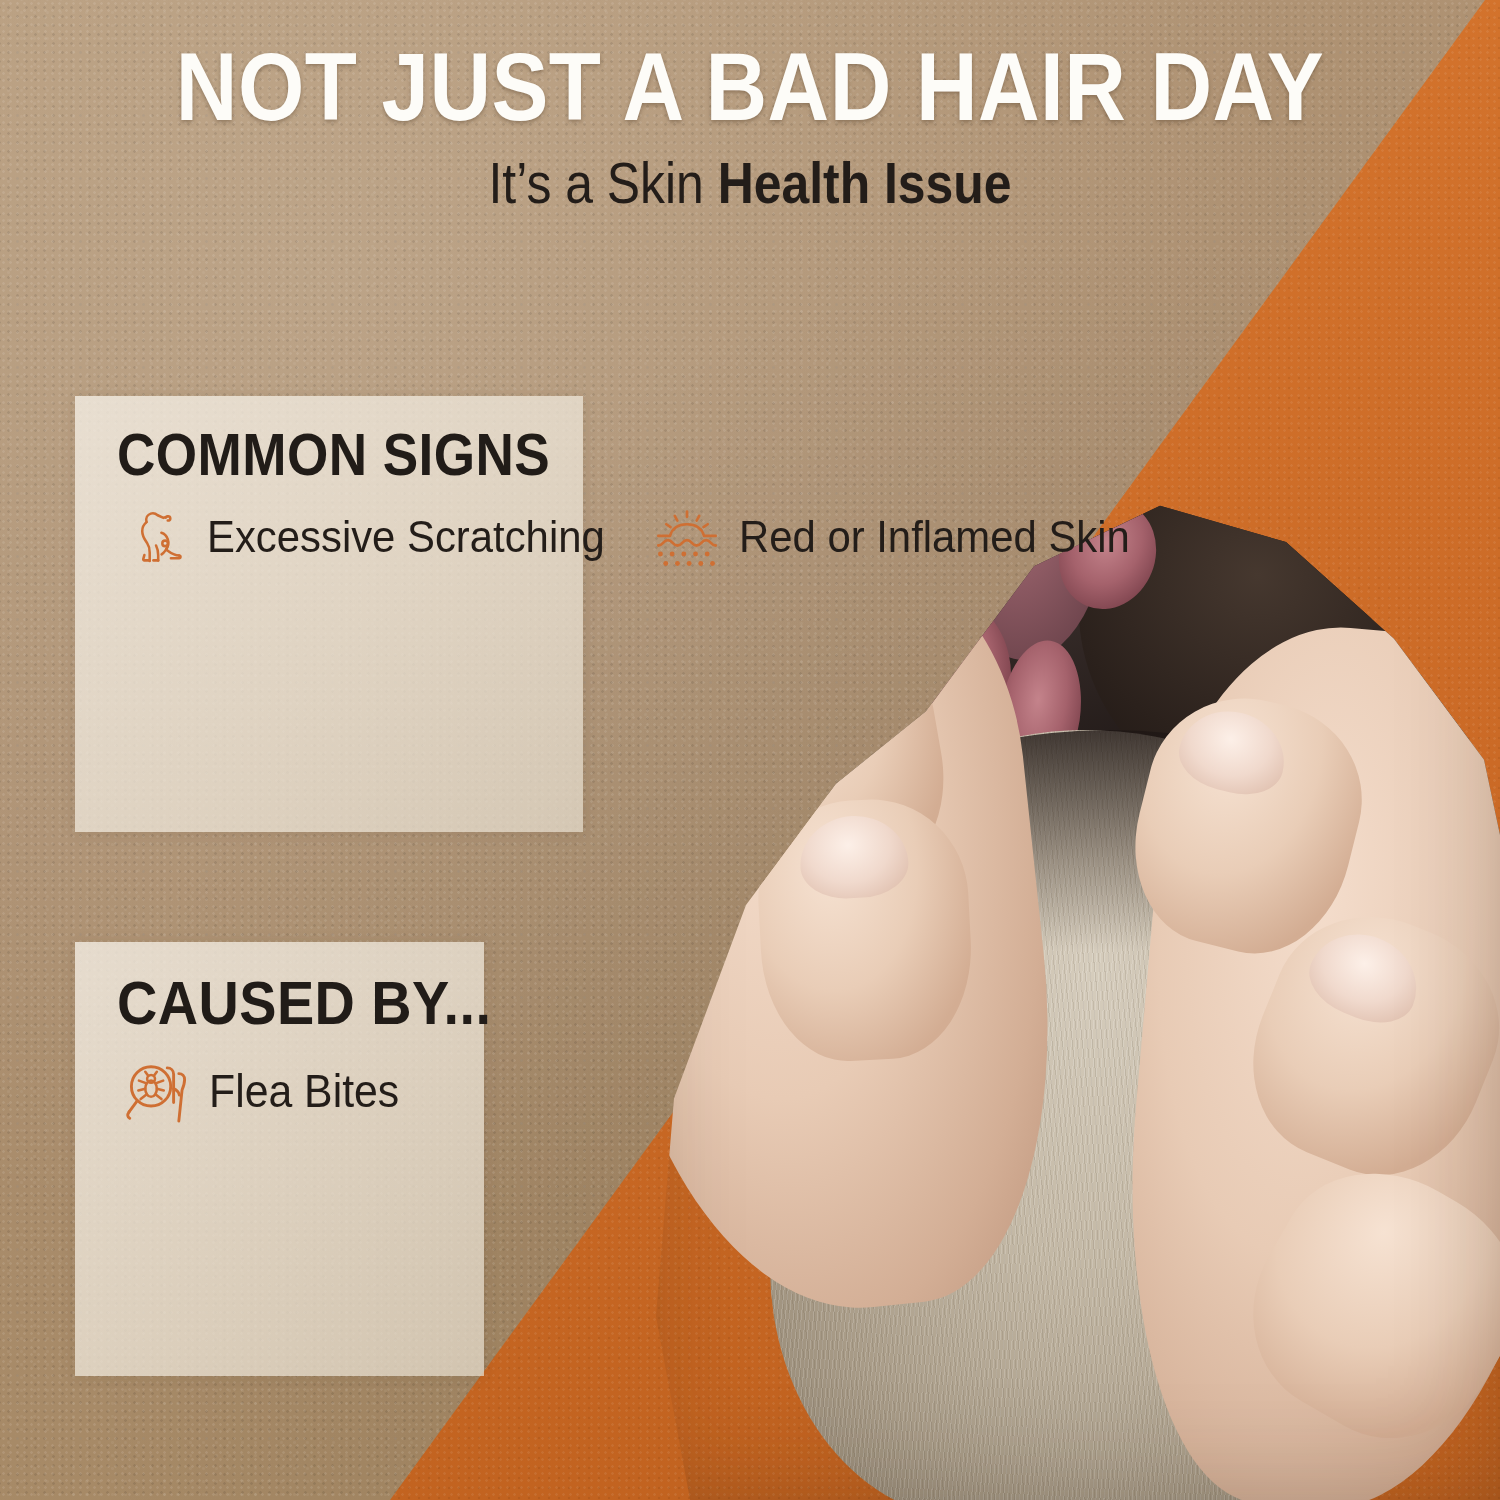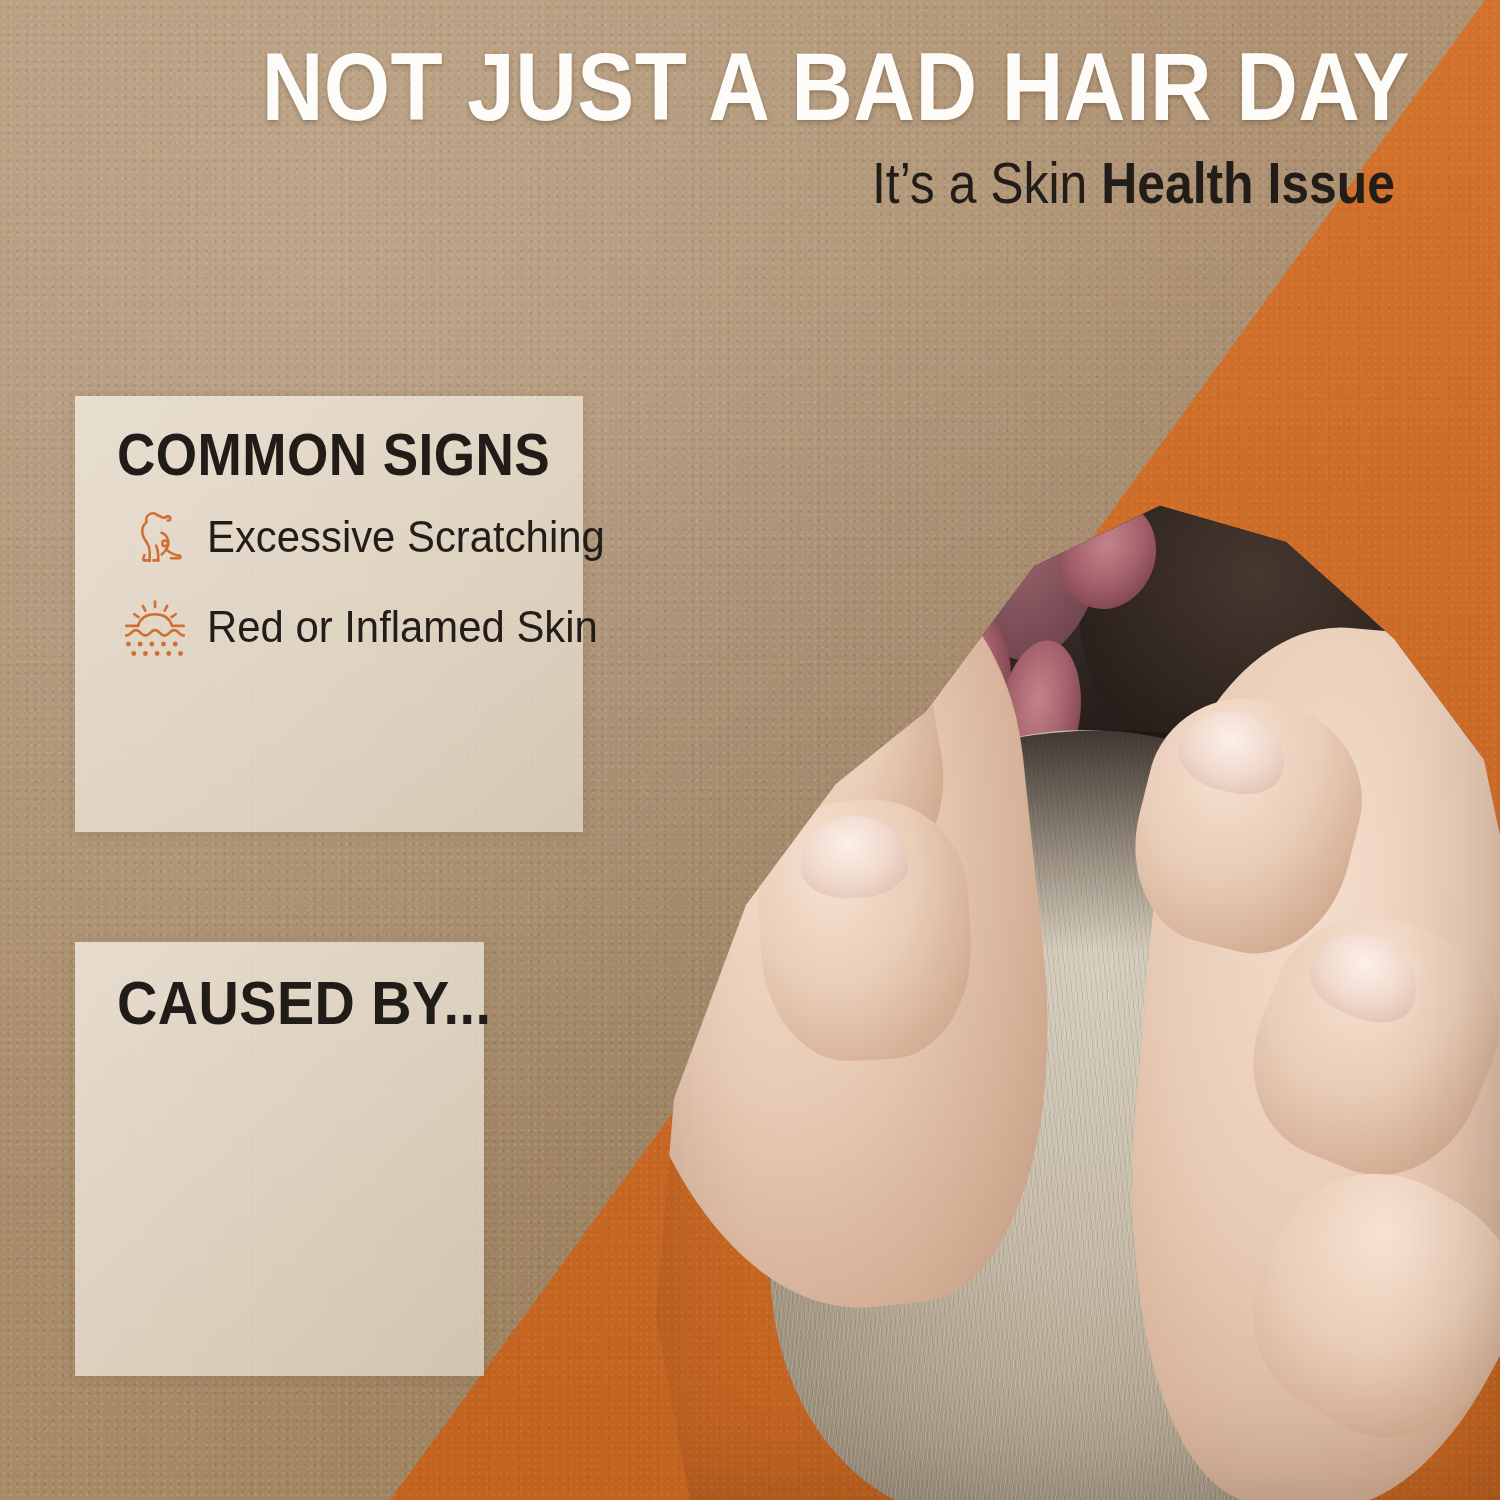--- a/index.html
+++ b/index.html
@@ -158,21 +158,21 @@
   .n4{left:560px; top:412px; width:106px; height:80px; transform:rotate(14deg);}
   .n5{left:690px; top:636px; width:110px; height:82px; transform:rotate(22deg);}
   .photo-vig{
     inset:0;
     box-shadow:inset 0 0 120px rgba(40,28,18,.28);
   }
 
   
   .headline-wrap{
     position:absolute; top:38px; left:0; width:1500px;
-    text-align:right; z-index:6;
+    text-align:center; z-index:6;
   }
   .headline{
     font-family:"Liberation Sans Narrow","Liberation Sans", sans-serif;
     font-weight:700;
     font-size:97px;
     line-height:1.02;
     letter-spacing:.5px;
     color:#fdfcf8;
     transform:scaleX(.88);
     text-shadow:0 2px 5px rgba(60,40,20,.35);
@@ -207,21 +207,21 @@
     line-height:1;
     letter-spacing:.5px;
     color:#211c18;
     transform:scaleX(.90);
     transform-origin:left center;
     margin-bottom:10px;
     white-space:nowrap;
   }
   #card-causes .card-title{ font-size:62px; }
 
-  .rows{ display:flex; flex-direction:column; }
+  .rows{ display:flex; flex-direction:row; }
   #card-signs .rows{ gap:14px; margin-top:14px; }
   #card-causes .rows{ gap:14px; margin-top:16px; }
 
   .row{ display:flex; align-items:center; }
   .row .ico{
     width:76px; height:76px; flex:0 0 76px;
     display:flex; align-items:center; justify-content:center;
   }
   .row .ico svg{ width:68px; height:68px; display:block; }
   .row .label{
@@ -333,15 +333,36 @@
 
   </div>
 </div>
 
 <div class="card" id="card-causes">
   <div class="card-title">CAUSED BY...</div>
   <div class="rows">
 
 
 
+    <div class="row">
+      <span class="ico">
+        <svg viewBox="0 0 64 64" fill="none" stroke="#cf6f33" stroke-width="2.5" stroke-linecap="round" stroke-linejoin="round">
+          <path d="M40 12c3.2 0 5.5 2.4 5.5 5.5V42"></path>
+          <path d="M50 17c3 0 5 2.2 5 5.2 0 3-1 6-2.2 9L50 58"></path>
+          <path d="M45.5 30c2.5 1 4.4 3 5 5.5"></path>
+          <circle cx="26" cy="28" r="17"></circle>
+          <path d="M14 40.5L7 50"></path>
+          <path d="M7 50c-1.8 2.4-1.4 4.8.6 5.6"></path>
+          <g stroke-width="2.2">
+            <ellipse cx="26" cy="30" rx="5" ry="7"></ellipse>
+            <circle cx="26" cy="21.5" r="3.4"></circle>
+            <path d="M23.5 18.8l-2.5-3.4M28.5 18.8l2.5-3.4"></path>
+            <path d="M21 25l-5.5-2M31 25l5.5-2"></path>
+            <path d="M21 30l-6 1.5M31 30l6 1.5"></path>
+            <path d="M22 35l-5 4M30 35l5 4"></path>
+          </g>
+        </svg>
+      </span>
+      <span class="label">Flea Bites</span>
+    </div>
 
   </div>
 </div>
 
 </body></html>

